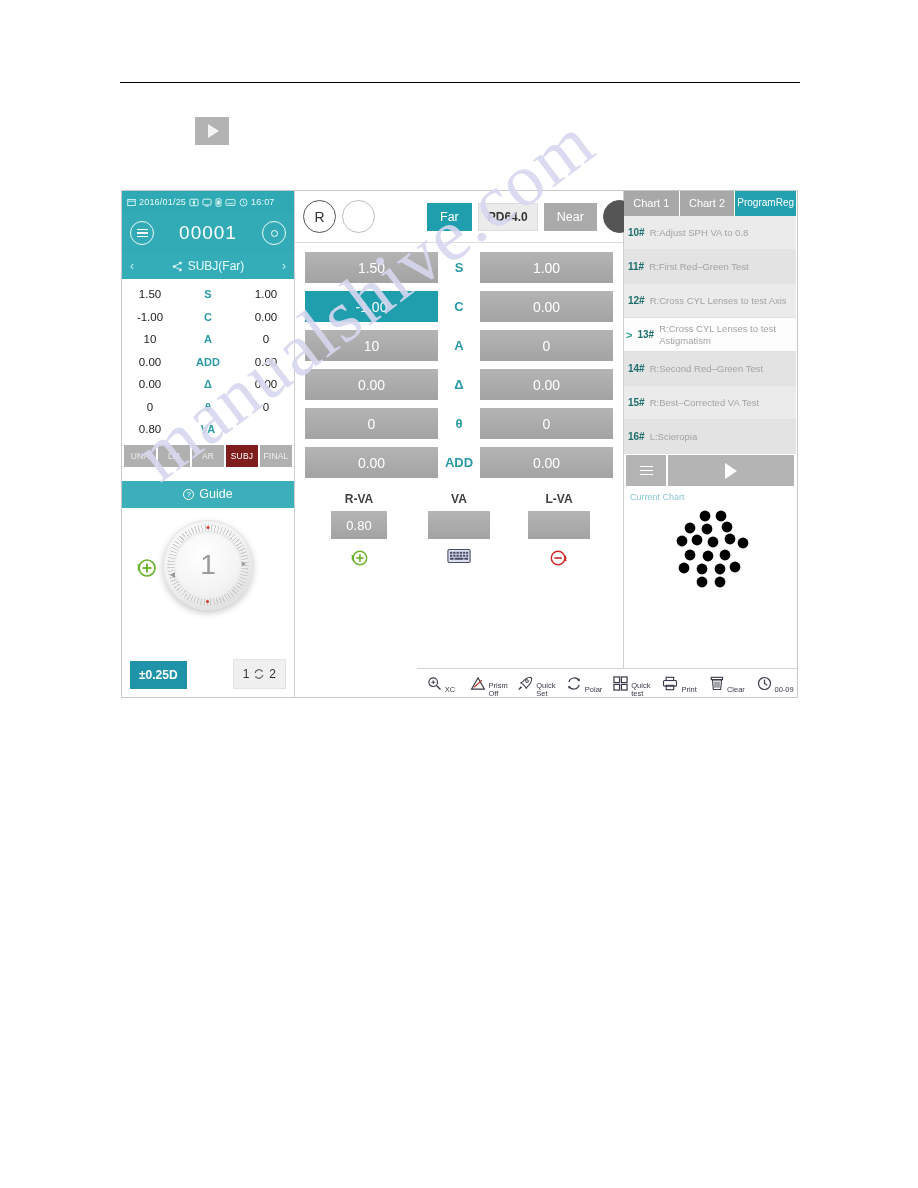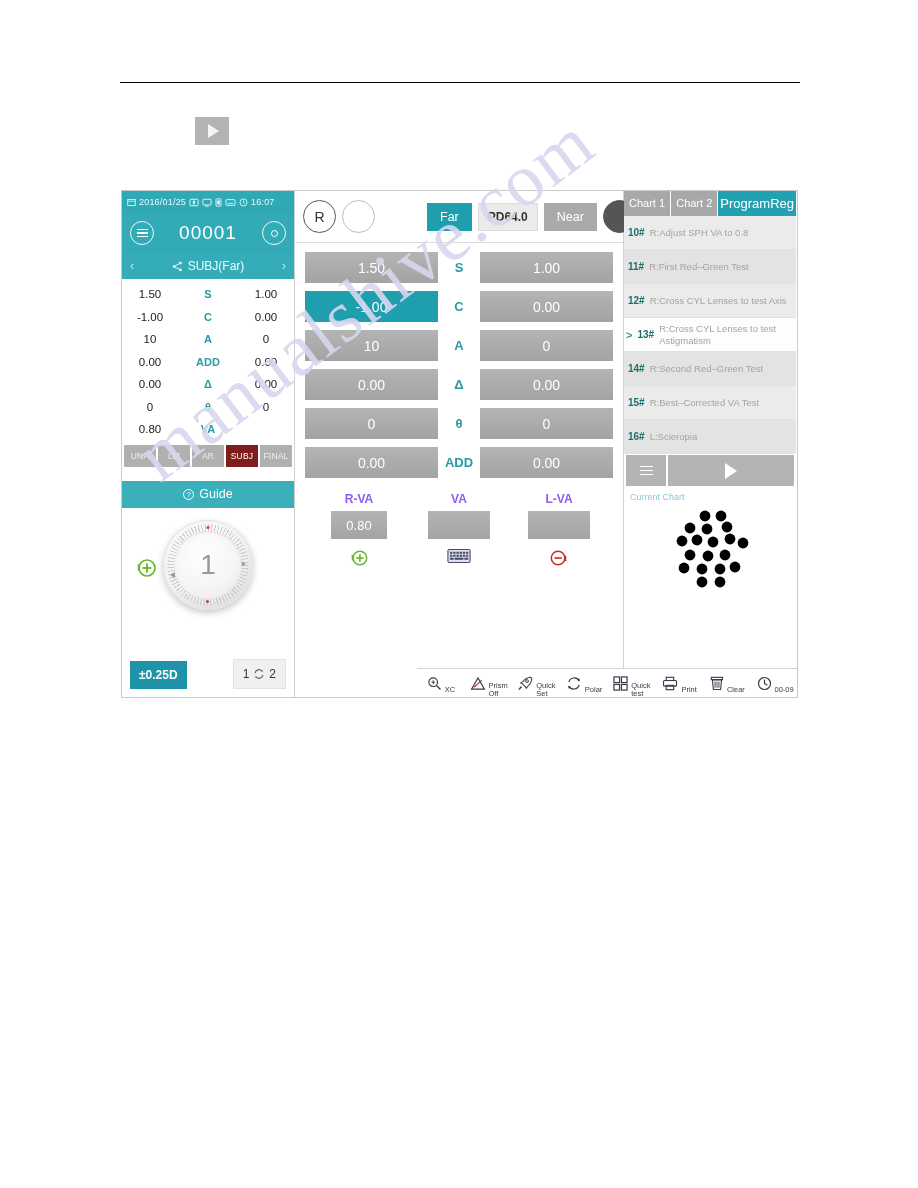--- a/index.html
+++ b/index.html
@@ -189,38 +189,38 @@
     color:#fff; font-size:14px;
     display:flex;align-items:center;justify-content:center;
   }
   .val-box.sel { background:#1f9fae; }
   .val-lbl { text-align:center; color:#2a9aa6; font-weight:bold; font-size:13px; }
 
   .va-row {
     display:grid; grid-template-columns: repeat(3, 1fr);
     text-align:center; padding:4px 14px 0;
   }
-  .va-head { color:#8b5cf6; font-size:12px; font-weight:bold; margin-bottom:5px; }
+  .va-head { color:#404040; font-size:12px; font-weight:bold; margin-bottom:5px; }
   .va-box {
     height:28px; background: linear-gradient(#b4b4b4, #a3a3a3); color:#fff; font-size:13px;
     display:flex;align-items:center;justify-content:center; margin:0 auto; width:56px;
   }
   .va-box.wide { width:62px; }
   .va-ico { margin-top:8px; display:flex; justify-content:center; }
 
   
   .right-col { width:172px; display:flex; flex-direction:column; background:#fff; }
   .chart-tabs { display:flex; height:25px; }
   .chart-tab {
     flex:1; background:#a8a8a8; color:#fff; font-size:11px;
     display:flex;align-items:center;justify-content:center;
     border-right:1px solid #fff; text-align:center; line-height:1.05;
   }
   .chart-tab:last-child { border-right:none; }
-  .chart-tab.active { background:#23a1b0; font-size:13px; padding:0 2px; }
+  .chart-tab.active { background:#23a1b0; font-size:10px; padding:0 2px; }
 
   .prog-list { flex:0 0 auto; }
   .prog-item {
     min-height:34px; display:flex; align-items:center; gap:5px;
     padding:4px 6px 4px 4px; border-bottom:1px solid #e2e2e2;
     background:#ebebeb; font-size:9.5px; color:#a3a3a3;
   }
   .prog-item.alt { background:#e3e3e3; }
   .prog-item.active { background:#fdfdfd; }
   .prog-num { color:#1d6f6b; font-weight:bold; font-size:10px; white-space:nowrap; }

